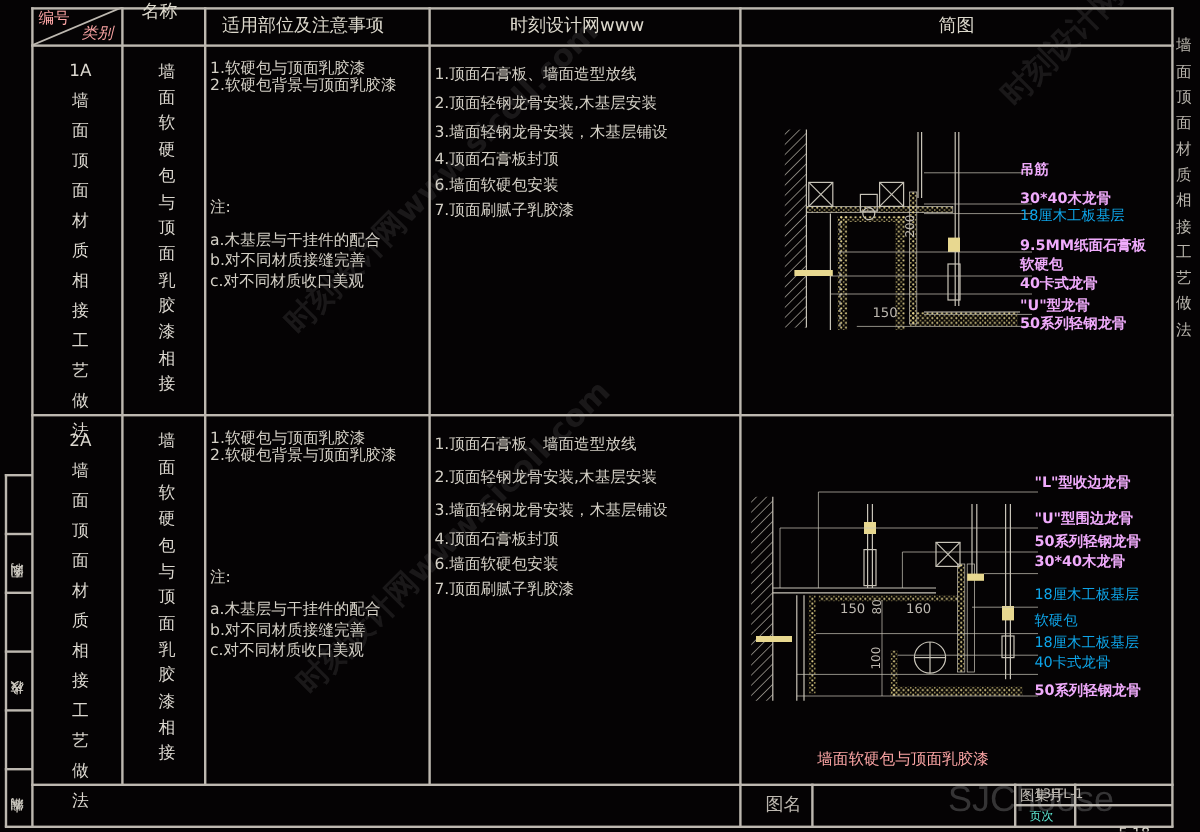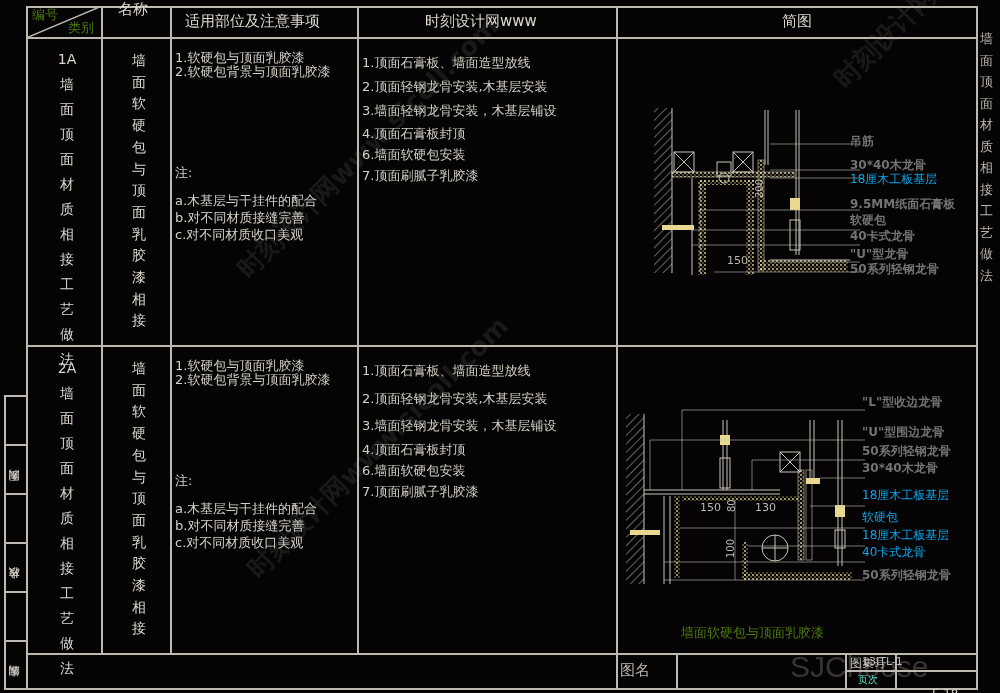--- a/index.html
+++ b/index.html
@@ -1,27 +1,27 @@
 <!DOCTYPE html>
 <html><head>
 <meta charset="utf-8">
 <style>
   html,body{margin:0;padding:0;background:#050304;}
   body{width:1000px;height:693px;position:relative;overflow:hidden;font-family:"DejaVu Sans","Liberation Sans",sans-serif;color:#d8d4cc;}
   .ln{position:absolute;background:#bdb8b0;}
   .h{height:2px;}
   .v{width:2px;}
-  .t{position:absolute;white-space:nowrap;color:#4d7c0f;}
+  .t{position:absolute;white-space:nowrap;color:#fca5a5;}
   .hdr{font-size:15px;color:#dcd8cc;}
   .vert{position:absolute;display:flex;flex-direction:column;align-items:center;font-size:14px;line-height:25px;color:#dcd8d0;}
   .vert span{display:block;}
   .list{position:absolute;font-size:13px;color:#d4d0c6;}
   .list div{white-space:nowrap;}
   .cad{position:absolute;}
-  .label{position:absolute;font-size:12px;font-weight:bold;color:#737373;white-space:nowrap;}
+  .label{position:absolute;font-size:12px;font-weight:bold;color:#f0abfc;white-space:nowrap;}
   .label.thin{font-weight:normal;color:#0ea5e9;}
   .side{position:absolute;font-size:11px;color:#cfcbc2;writing-mode:vertical-rl;transform:rotate(180deg);}
   .wm{position:absolute;font-size:26px;font-weight:bold;color:rgba(170,170,170,0.13);transform:rotate(-45deg);white-space:nowrap;pointer-events:none;}
 </style>
 </head>
 <body>
 
 <div>
 
   <div class="ln h" style="left:26px;top:6px;width:952px;"></div>
@@ -54,21 +54,21 @@
   <div class="ln h" style="left:4px;top:640px;width:23px;"></div>
 
   <div class="ln v" style="left:616px;top:653px;height:36px;"></div>
   <div class="ln v" style="left:676px;top:653px;height:36px;"></div>
   <div class="ln v" style="left:845px;top:653px;height:36px;"></div>
   <div class="ln v" style="left:895px;top:653px;height:36px;"></div>
   <div class="ln h" style="left:845px;top:670px;width:132px;"></div>
 </div>
 
 <div class="t" style="left:32px;top:6px;font-size:13px;">编号</div>
-<div class="t" style="left:68px;top:19px;font-size:13px;">类别</div>
+<div class="t" style="left:68px;top:19px;font-size:13px;font-style:italic;">类别</div>
 <div class="t hdr" style="left:118px;top:0;text-align:right;">名称</div>
 <div class="t hdr" style="left:185px;top:12px;">适用部位及注意事项</div>
 <div class="t hdr" style="left:425px;top:12px;">时刻设计网www</div>
 <div class="t hdr" style="left:782px;top:12px;">简图</div>
 
 <div class="vert" style="left:980px;top:28px;font-family:'DejaVu Serif',serif;font-size:13px;line-height:21.5px;color:#b8b4ac;">
   <span>墙</span>
     <span>面</span>
     <span>顶</span>
     <span>面</span>
@@ -299,40 +299,40 @@
       <line x1="132" y1="70" x2="132" y2="100" stroke="#c8c4b8" stroke-width="0.6"></line>
       <line x1="200" y1="88" x2="245" y2="88" stroke="#c8c4b8" stroke-width="0.6"></line>
       <line x1="190" y1="116" x2="245" y2="116" stroke="#c8c4b8" stroke-width="0.6"></line>
       <line x1="60" y1="138" x2="245" y2="138" stroke="#c8c4b8" stroke-width="0.6"></line>
       <line x1="128" y1="156" x2="245" y2="156" stroke="#c8c4b8" stroke-width="0.6"></line>
       <line x1="44" y1="172" x2="245" y2="172" stroke="#c8c4b8" stroke-width="0.6"></line>
       <line x1="44" y1="190" x2="245" y2="190" stroke="#c8c4b8" stroke-width="0.6"></line>
     </svg>
     <div class="t" style="left:700px;top:501px;font-size:11px;color:#bdb8b0;">150</div>
     <div class="t" style="left:726px;top:512px;font-size:10px;color:#bdb8b0;transform:rotate(-90deg);transform-origin:left top;">80</div>
-    <div class="t" style="left:755px;top:501px;font-size:11px;color:#bdb8b0;">130</div>
+    <div class="t" style="left:755px;top:501px;font-size:11px;color:#bdb8b0;">160</div>
     <div class="t" style="left:725px;top:558px;font-size:10px;color:#bdb8b0;transform:rotate(-90deg);transform-origin:left top;">100</div>
 
     <div class="label" style="left:862px;top:394px;">"L"型收边龙骨</div>
     <div class="label" style="left:862px;top:424px;">"U"型围边龙骨</div>
     <div class="label" style="left:862px;top:443px;">50系列轻钢龙骨</div>
     <div class="label" style="left:862px;top:460px;">30*40木龙骨</div>
     <div class="label thin" style="left:862px;top:487px;">18厘木工板基层</div>
     <div class="label thin" style="left:862px;top:509px;">软硬包</div>
     <div class="label thin" style="left:862px;top:527px;">18厘木工板基层</div>
     <div class="label thin" style="left:862px;top:544px;">40卡式龙骨</div>
     <div class="label" style="left:862px;top:567px;">50系列轻钢龙骨</div>
   </div>
 </div>
 
 <div class="side" style="left:8px;top:450px;height:40px;">制图人</div>
 <div class="side" style="left:8px;top:548px;height:40px;">校核人</div>
 <div class="side" style="left:8px;top:646px;height:40px;">编制人</div>
 
-<div class="t" style="left:620px;top:661px;font-size:15px;color:#bdb8b0;">图名</div>
+<div class="t" style="left:638px;top:661px;font-size:15px;color:#bdb8b0;">图名</div>
 <div class="t" style="left:681px;top:624px;font-size:13px;">墙面软硬包与顶面乳胶漆</div>
 <div class="t" style="left:850px;top:655px;font-size:12px;color:#bdb8b0;text-align:center;">图集号</div>
 <div class="t" style="left:862px;top:655px;font-size:11px;color:#bdb8b0;">13JTL-1</div>
 <div class="t" style="left:858px;top:673px;font-size:10px;color:#5eead4;">页次</div>
 <div class="t" style="left:932px;top:687px;font-size:12px;color:#d6d2c8;text-decoration:underline;">F-18</div>
 
 <div class="wm" style="left:190px;top:130px;">时刻设计网www.sicoll.com</div>
 <div class="wm" style="left:200px;top:430px;">时刻设计网www.sicoll.com</div>
 <div class="wm" style="left:820px;top:20px;">时刻设计网</div>
 <div class="t" style="left:790px;top:650px;font-size:30px;color:rgba(200,200,200,0.25);font-family:'Liberation Sans',sans-serif;">SJChoose</div>

